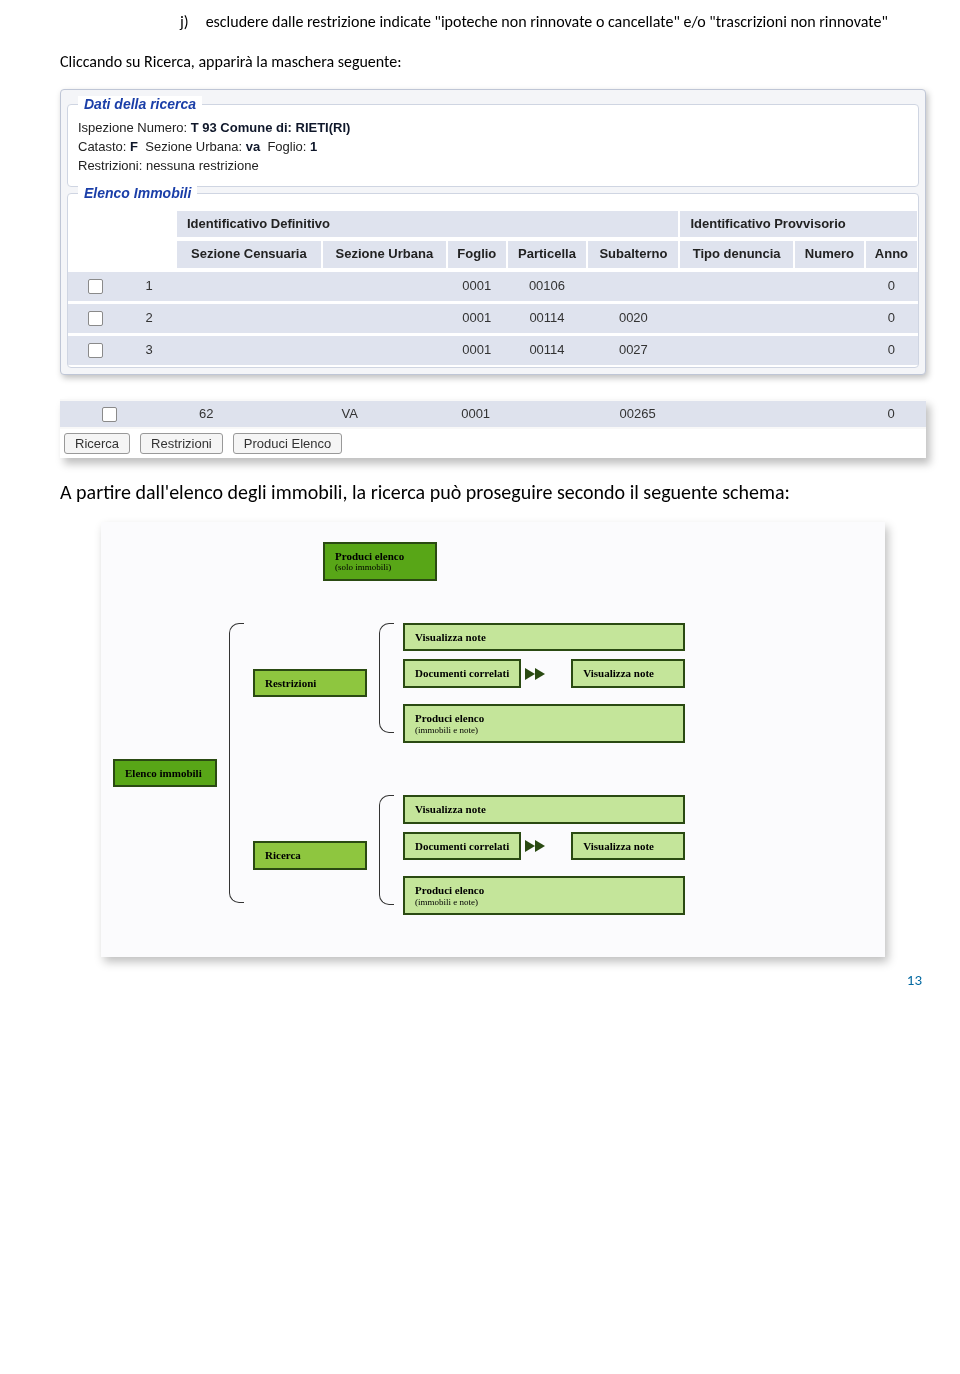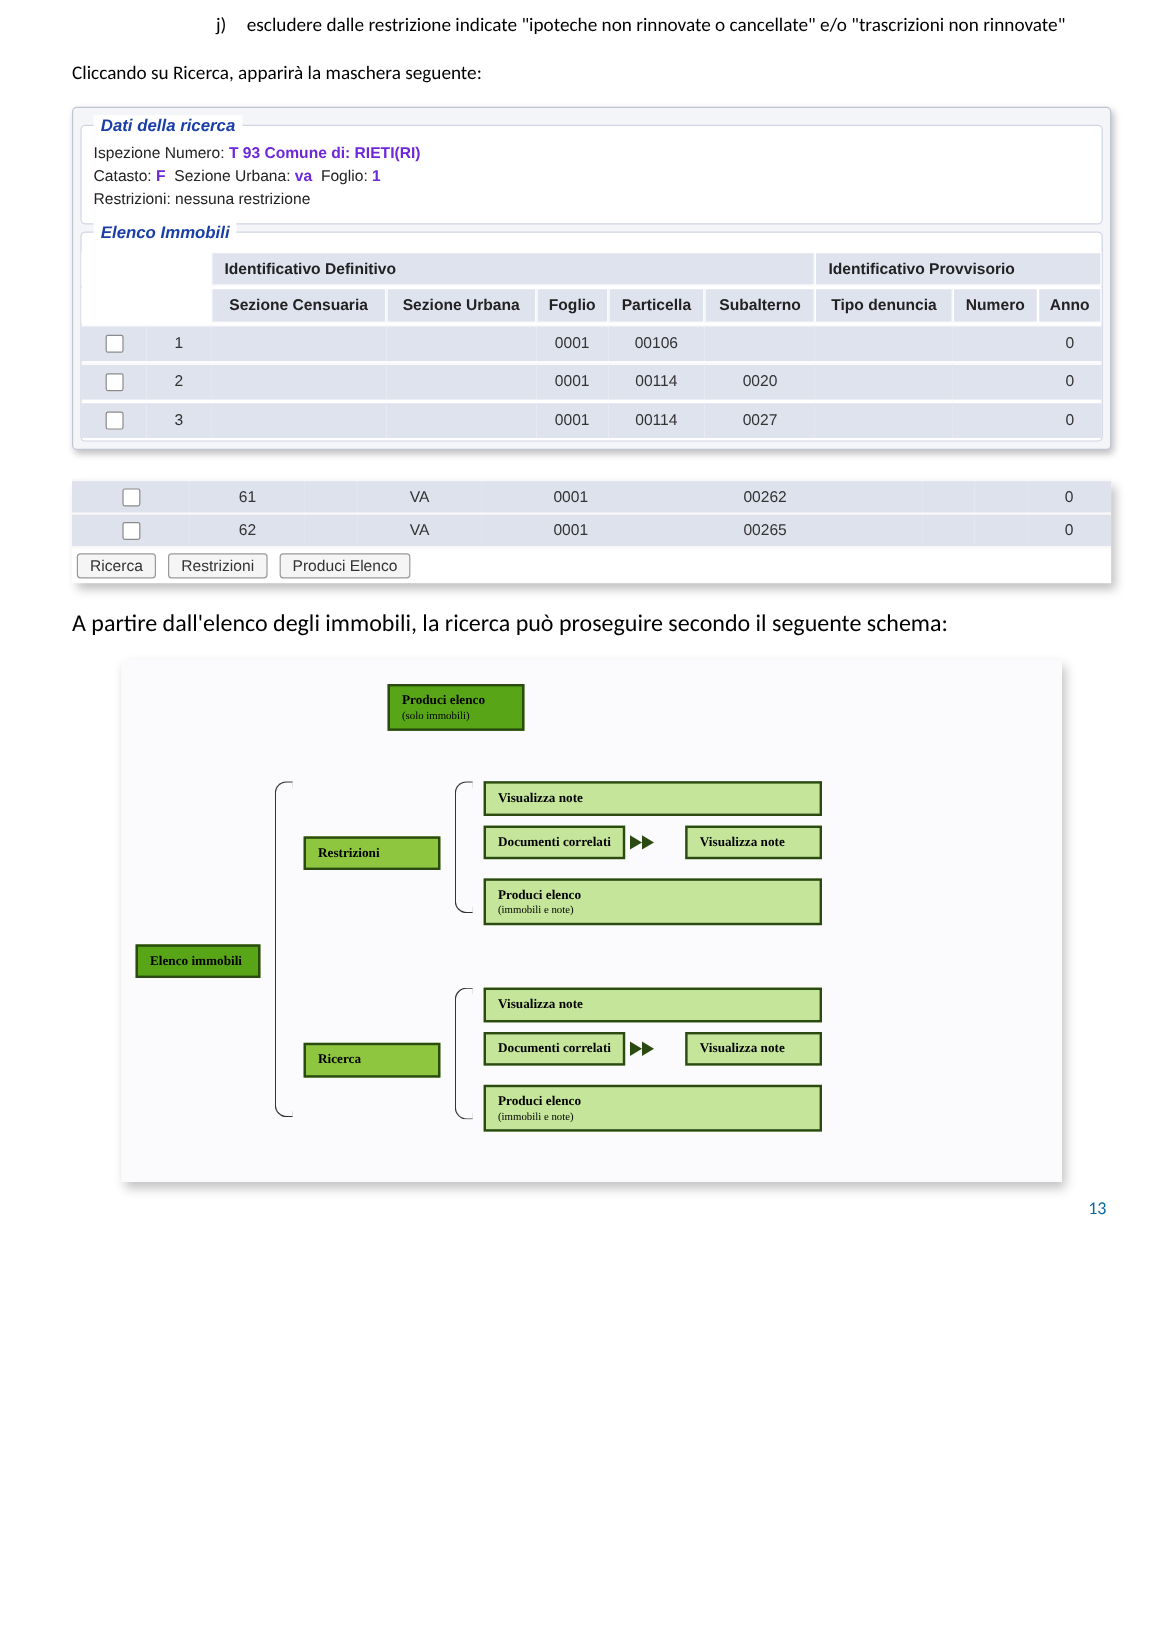--- a/index.html
+++ b/index.html
@@ -55,21 +55,21 @@
     font-weight: bold;
     color: #1a3ea8;
     font-style: italic;
   }
   .fs-body {
     padding: 14px 10px 10px 10px;
     font-size: 13px;
     color: #222;
     line-height: 1.45;
   }
-  .fs-body b { color: #6d28d9; }
+  .fs-body b { color: #0f172a; }
 
   table.tab1 {
     width: 100%;
     border-collapse: separate;
     border-spacing: 0 2px;
     font-size: 13px;
   }
   table.tab1 th {
     background: #dfe3ee;
     font-weight: bold;
@@ -329,32 +329,20 @@
     </div>
   </div>
 
   <div class="spacer"></div>
 
   <div class="shot2">
     <table class="tab2">
       <tbody>
       <tr>
         <td><span class="chk"></span></td>
-        <td>61</td>
-        <td></td>
-        <td>VA</td>
-        <td>0001</td>
-        <td>00262</td>
-        <td></td>
-            <td></td>
-            <td></td>
-        <td>0</td>
-      </tr>
-      <tr>
-        <td><span class="chk"></span></td>
         <td>62</td>
         <td></td>
         <td>VA</td>
         <td>0001</td>
         <td>00265</td>
         <td></td>
             <td></td>
             <td></td>
         <td>0</td>
       </tr>

